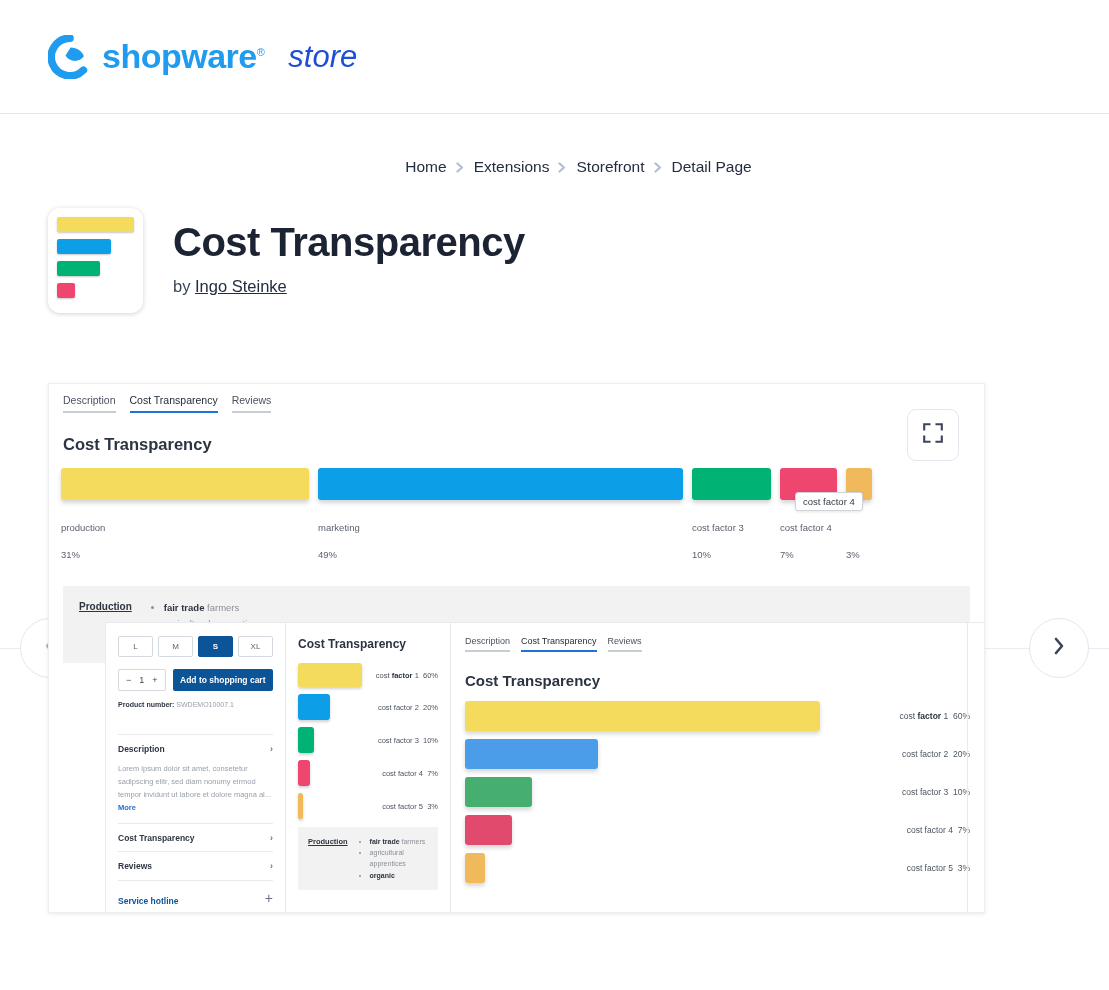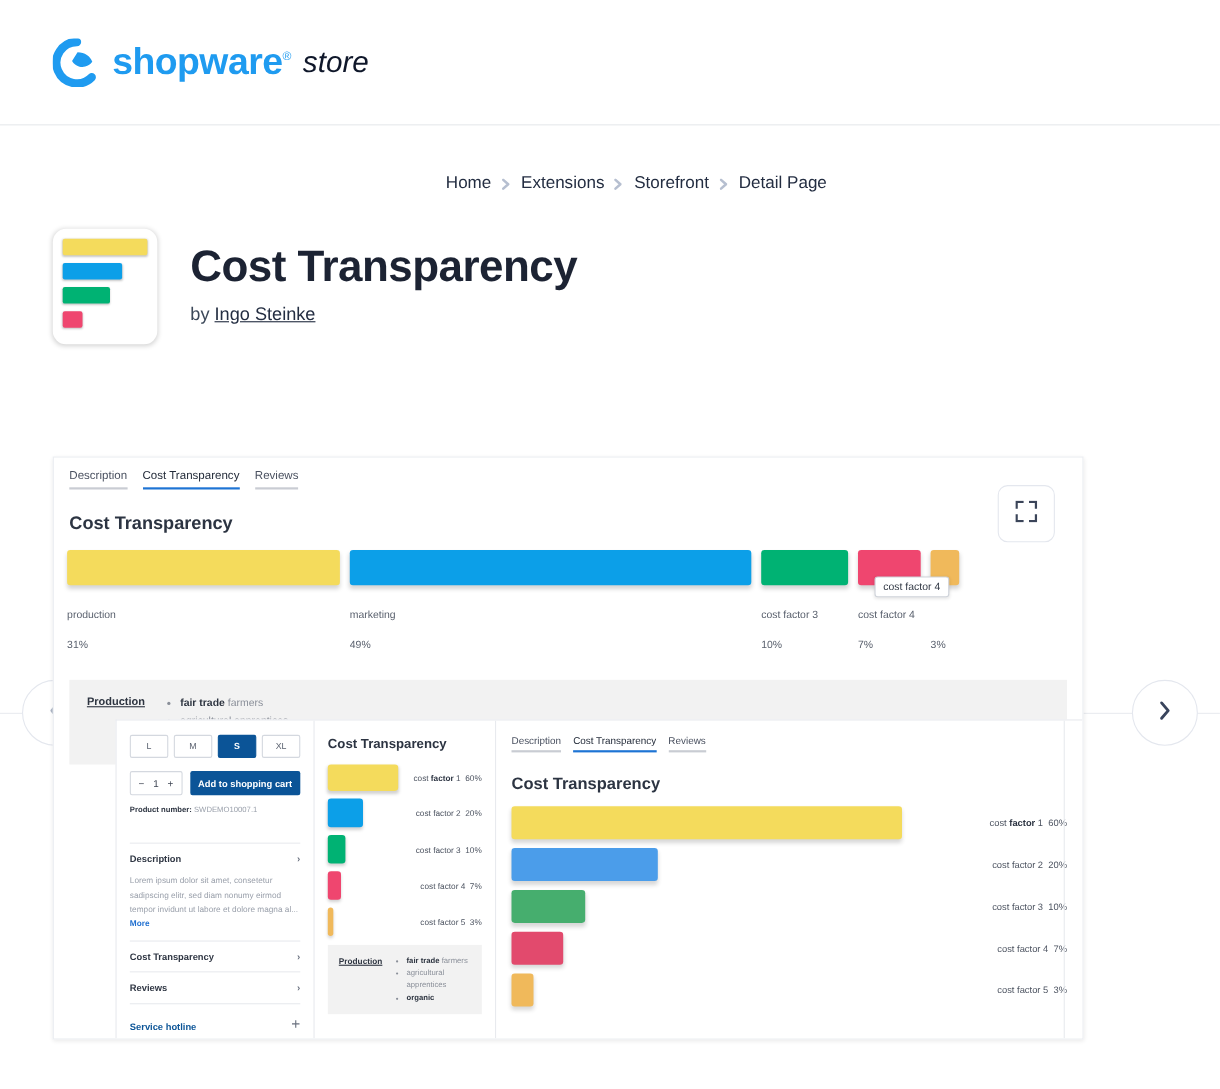--- a/index.html
+++ b/index.html
@@ -19,22 +19,22 @@
     box-sizing:border-box;
   }
   .logo{display:flex;align-items:center;gap:10px;}
   .logo-mark{width:44px;height:44px;position:relative;flex:0 0 auto;}
   .logo-word{
     font-size:34px;font-weight:bold;color:#1f9bf0;letter-spacing:-0.5px;
     position:relative;
   }
   .logo-reg{font-size:11px;vertical-align:super;font-weight:normal;}
   .logo-store{
-    font-size:27px;color:#0f172a;font-style:italic;font-weight:400;
-    letter-spacing:0px;margin-left:1px;
+    font-size:31px;color:#1d4ed8;font-style:italic;font-weight:400;
+    letter-spacing:0px;margin-left:14px;
   }
 
   
   .breadcrumb{
     display:flex;align-items:center;gap:9px;
     padding:44px 0 0 48px;
     font-size:15.5px;
     justify-content:center;
   }
   .breadcrumb a{color:#232d41;text-decoration:none;}
@@ -74,21 +74,20 @@
     height:1px;background:#e9ebf0;
   }
   .slide{
     position:absolute;left:48px;top:0;
     width:937px;height:530px;
     background:#fff;
     border:1px solid #eceef2;
     box-shadow:0 1px 4px rgba(0,0,0,.09);
     overflow:hidden;
     box-sizing:border-box;
-    margin-top:32px;
   }
   .nav-btn{
     position:absolute;top:50%;transform:translateY(-50%);
     width:58px;height:58px;border-radius:50%;
     background:#fff;border:1px solid #e4e7ee;
     display:flex;align-items:center;justify-content:center;
     cursor:pointer;
   }
   .nav-prev{left:20px;}
   .nav-next{right:20px;}

